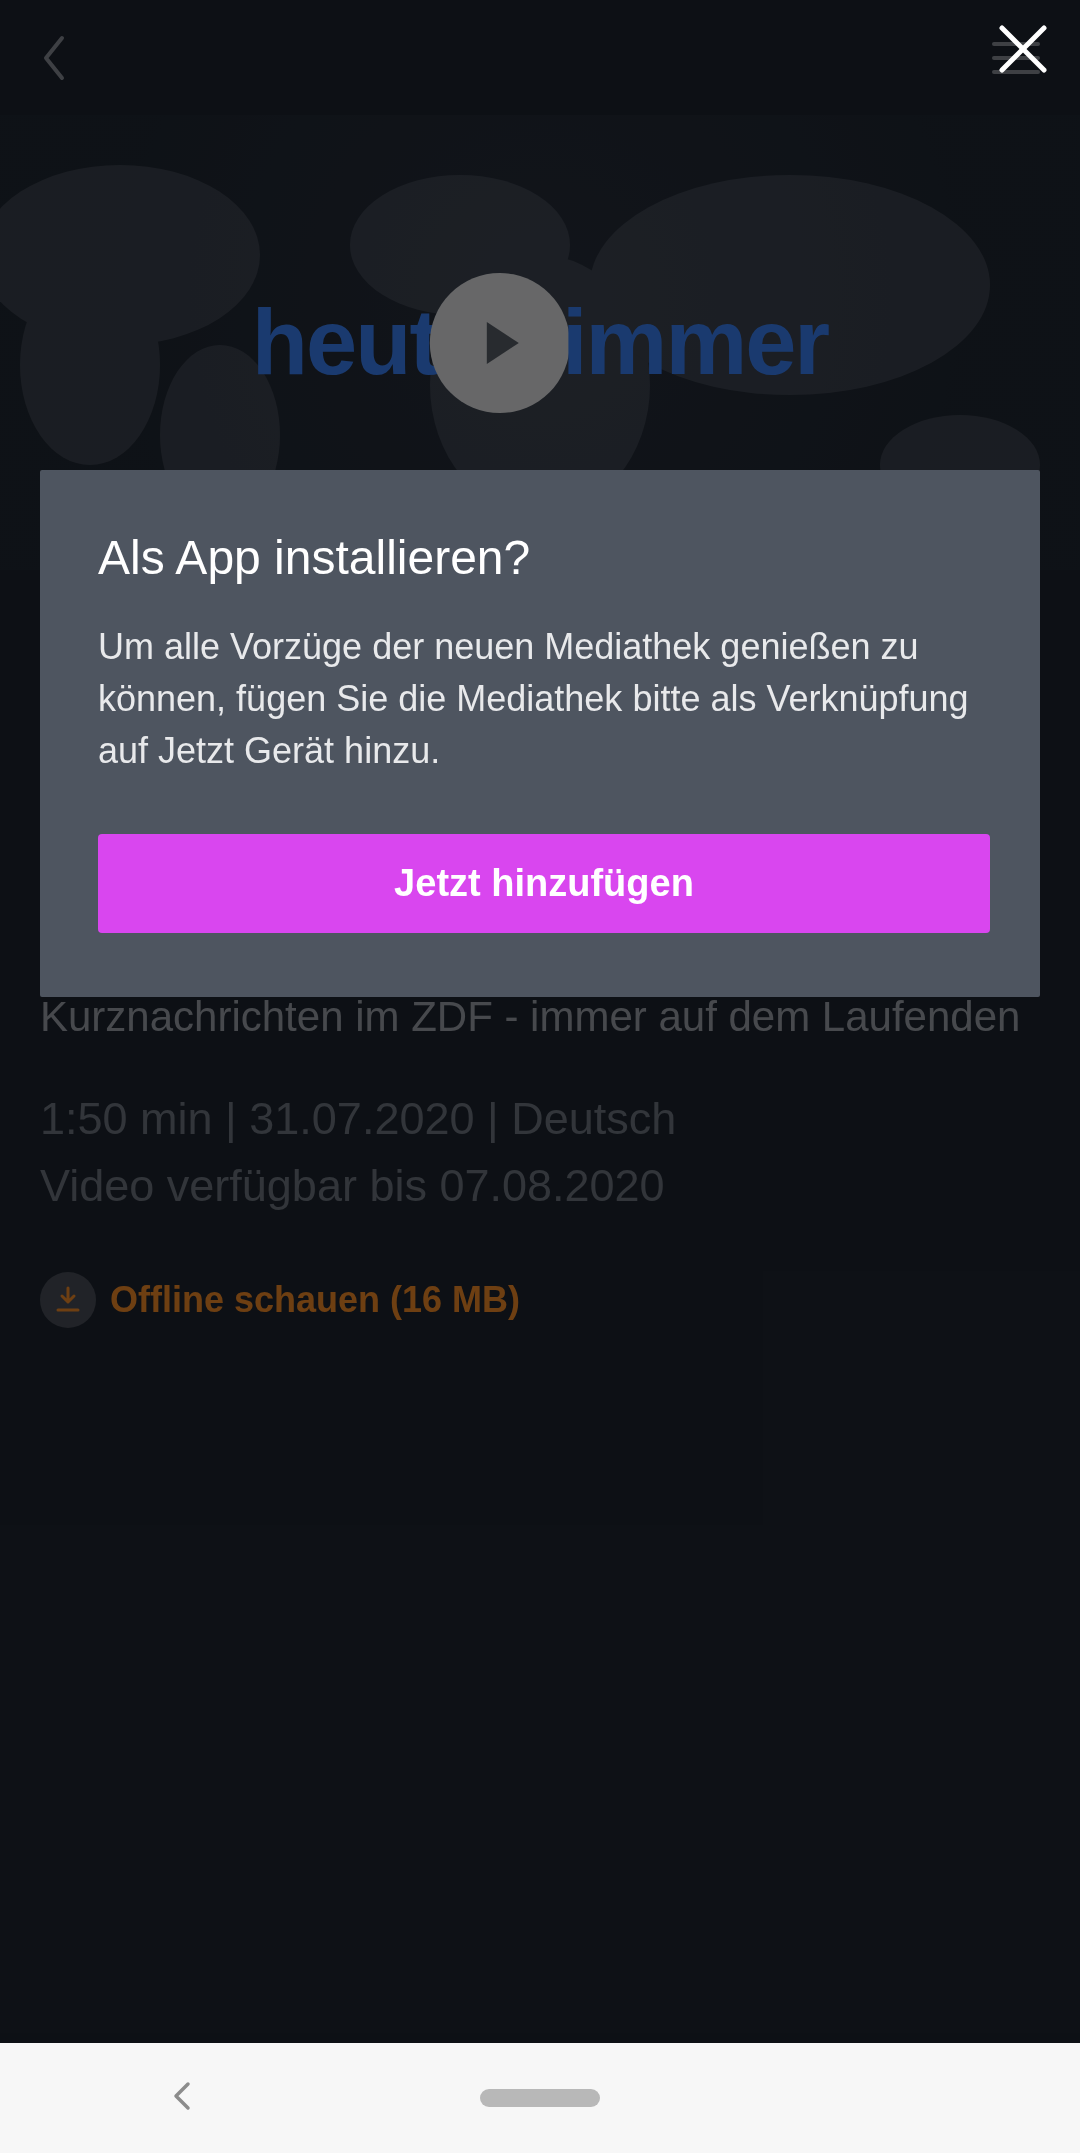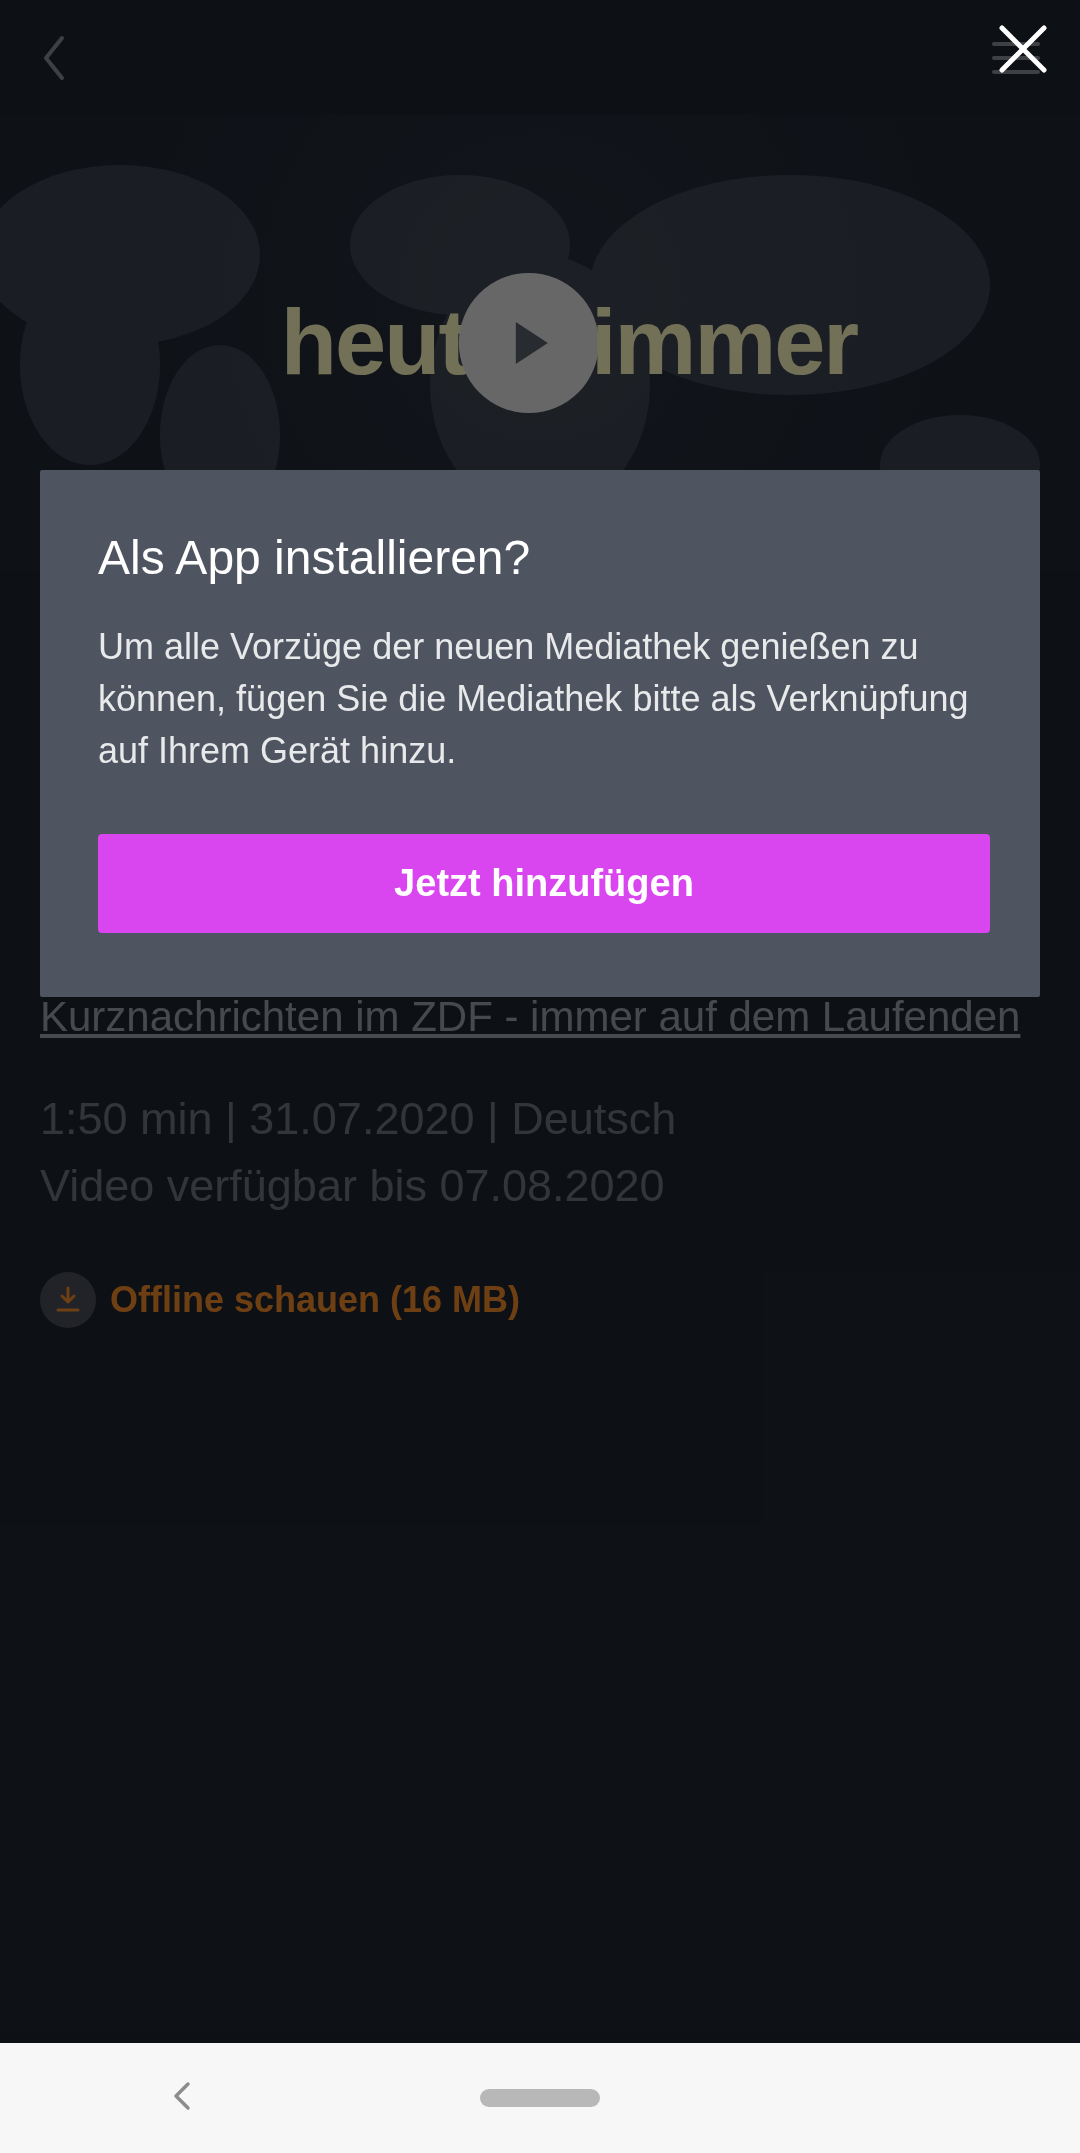--- a/index.html
+++ b/index.html
@@ -55,26 +55,25 @@
     width: 1200px;
     height: 420px;
     opacity: 0.35;
   }
   .hero-logo {
     position: absolute;
     top: 50%; left: 50%;
     transform: translate(-50%, -50%);
     font-size: 92px;
     font-weight: 700;
-    color: #fef9c3;
+    color: #3b82f6;
     letter-spacing: -2px;
     display: flex;
     align-items: center;
     white-space: nowrap;
-    margin-left: 29px;
   }
   .play-circle {
     width: 140px; height: 140px;
     border-radius: 50%;
     background: #e4e5e7;
     display: flex;
     align-items: center;
     justify-content: center;
     margin: 0 -8px;
   }
@@ -86,21 +85,20 @@
     left: 0; right: 0;
     padding: 40px;
     color: #8a8f98;
   }
   .subtitle {
     font-size: 42px;
     color: #9ea3ab;
     margin-top: 380px;
     font-weight: 400;
     line-height: 1.3;
-    text-decoration: underline;
   }
   .meta {
     font-size: 45px;
     color: #6f7680;
     margin-top: 40px;
     line-height: 1.5;
   }
   .offline-row {
     display: flex;
     align-items: center;
@@ -252,21 +250,21 @@
 
 <div class="close-x">
   <svg width="54" height="54" viewBox="0 0 54 54">
     <line x1="6" y1="6" x2="48" y2="48" stroke="#ffffff" stroke-width="5" stroke-linecap="round"></line>
     <line x1="48" y1="6" x2="6" y2="48" stroke="#ffffff" stroke-width="5" stroke-linecap="round"></line>
   </svg>
 </div>
 
 <div class="modal">
   <div class="modal-title">Als App installieren?</div>
-  <div class="modal-body">Um alle Vorzüge der neuen Mediathek genießen zu können, fügen Sie die Mediathek bitte als Verknüpfung auf Ihrem Gerät hinzu.</div>
+  <div class="modal-body">Um alle Vorzüge der neuen Mediathek genießen zu können, fügen Sie die Mediathek bitte als Verknüpfung auf Jetzt Gerät hinzu.</div>
   <button class="modal-cta">Jetzt hinzufügen</button>
 </div>
 
 <div class="system-nav">
   <div class="nav-back">
     <svg width="24" height="32" viewBox="0 0 24 32">
       <polyline points="18,4 6,16 18,28" fill="none" stroke="#8c8c8c" stroke-width="3.5" stroke-linecap="round" stroke-linejoin="round"></polyline>
     </svg>
   </div>
   <div class="nav-pill"></div>

